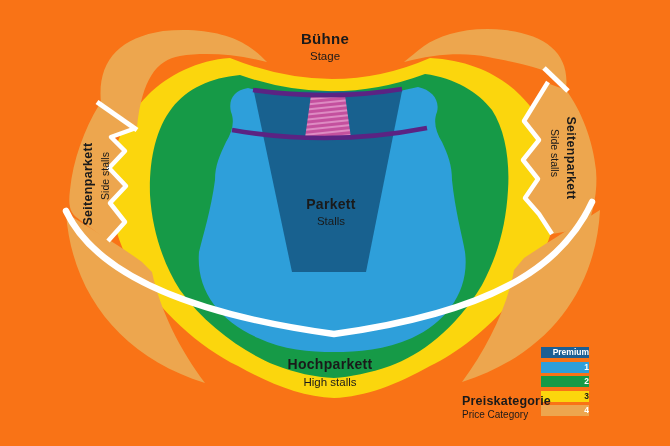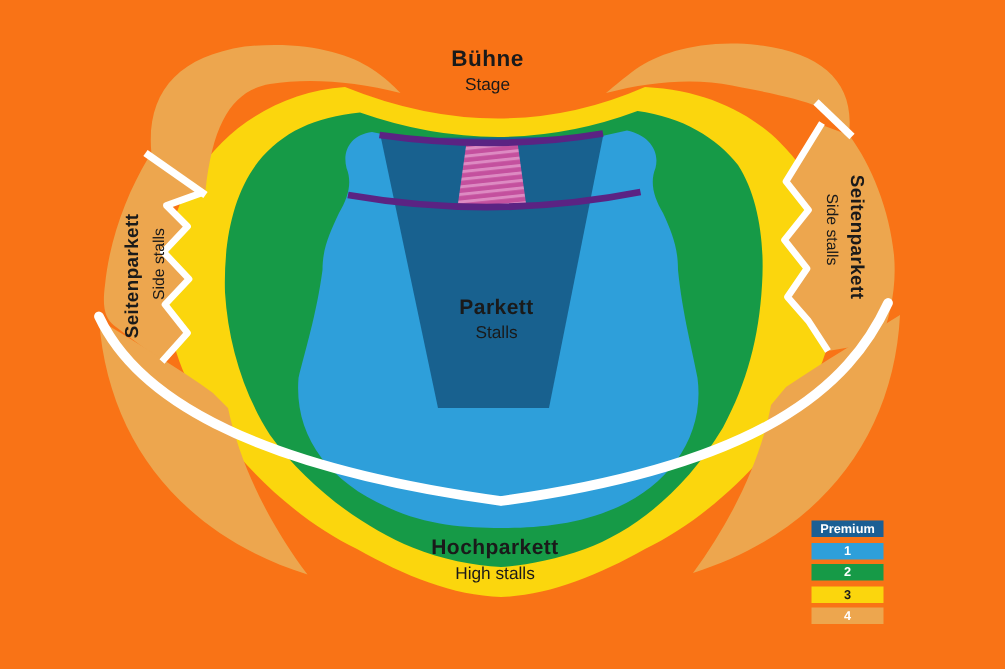--- a/index.html
+++ b/index.html
@@ -10,21 +10,21 @@
   svg{position:absolute;left:0;top:0;}
   svg text{fill:#1a1a1a;}
   .t-big{font-size:15px;font-weight:bold;letter-spacing:.3px;}
   .t-mid{font-size:14px;font-weight:bold;letter-spacing:.3px;}
   .t-sub{font-size:11.5px;}
   .t-side{font-size:12.5px;font-weight:bold;letter-spacing:.3px;}
   .t-side-sub{font-size:10.5px;}
   .legend{position:absolute;left:0;top:0;width:670px;height:446px;pointer-events:none;}
   .swatch{
     position:absolute;left:541px;width:48px;height:11px;
-    font-size:8.5px;line-height:11px;text-align:center;font-weight:bold;
+    font-size:8.5px;line-height:11px;text-align:right;font-weight:bold;
   }
   .legend-title{
     position:absolute;left:462px;top:394px;width:130px;
     color:#1a1a1a;text-align:left;
   }
   .legend-title .l1{font-size:12.5px;font-weight:bold;letter-spacing:.2px;}
   .legend-title .l2{font-size:10px;margin-top:1px;}
 </style>
 </head>
 <body>
@@ -107,14 +107,18 @@
     <text class="t-side" x="567" y="158" text-anchor="middle" transform="rotate(90 567 158)">Seitenparkett</text>
     <text class="t-side-sub" x="551" y="153" text-anchor="middle" transform="rotate(90 551 153)">Side stalls</text>
   </svg>
 
   <div class="legend">
     <div class="swatch" style="top: 347px; background: rgb(27, 95, 148); color: rgb(255, 255, 255);">Premium</div>
     <div class="swatch" style="top: 361.5px; background: rgb(46, 159, 218); color: rgb(255, 255, 255);">1</div>
     <div class="swatch" style="top: 376px; background: rgb(22, 154, 71); color: rgb(255, 255, 255);">2</div>
     <div class="swatch" style="top: 390.5px; background: rgb(251, 214, 13); color: rgb(26, 26, 26);">3</div>
     <div class="swatch" style="top: 405px; background: rgb(237, 166, 78); color: rgb(255, 255, 255);">4</div>
+    <div class="legend-title">
+      <div class="l1">Preiskategorie</div>
+      <div class="l2">Price Category</div>
+    </div>
   </div>
 </div>
 
 </body></html>

